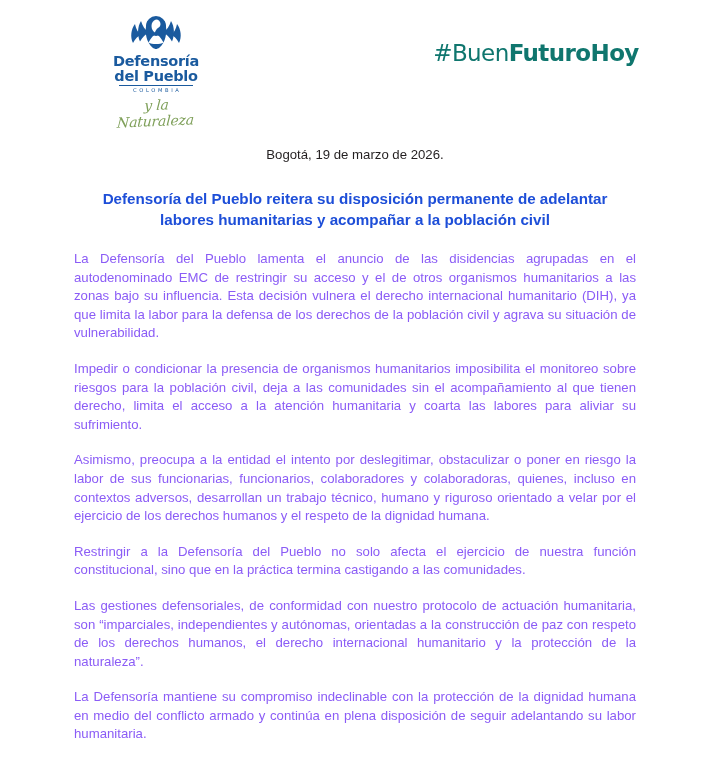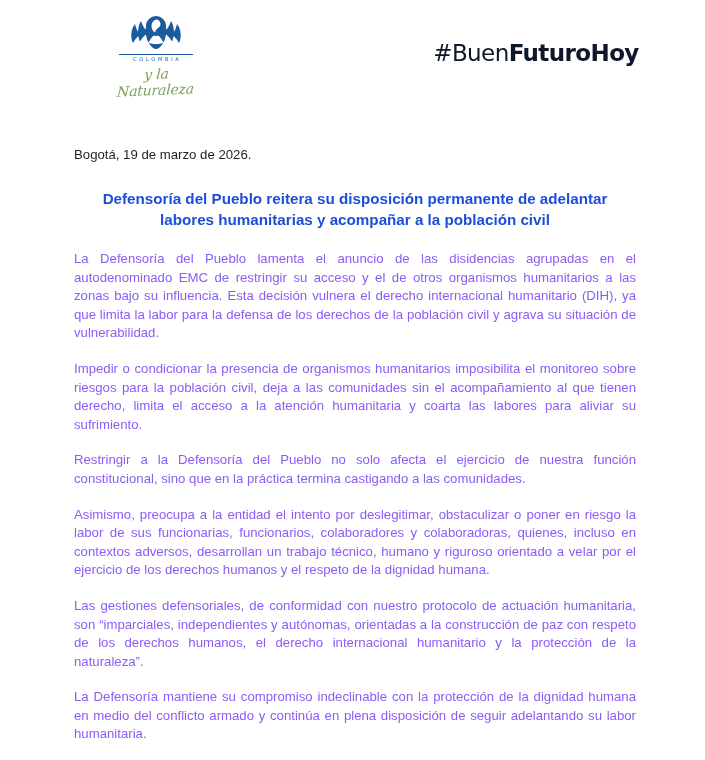--- a/index.html
+++ b/index.html
@@ -84,40 +84,41 @@
 
   .hashtag {
     position: absolute;
     left: 420px;
     top: 40px;
     width: 232px;
     text-align: center;
     font-family: "DejaVu Sans", sans-serif;
     font-size: 23px;
     line-height: 26px;
-    color: #0f172a;
+    color: #0f766e;
     letter-spacing: -0.6px;
     white-space: nowrap;
   }
   .hashtag .light { font-weight: normal; }
   .hashtag .heavy { font-weight: bold; }
 
   
   .content {
     position: absolute;
     left: 74px;
     top: 146px;
     width: 562px;
   }
 
   .dateline {
     font-size: 13.2px;
     line-height: 18px;
     color: #231f20;
     margin: 0 0 24px 0;
+    text-align: center;
   }
 
   .doc-title {
     margin: 0 0 20px 0;
     font-size: 15.2px;
     line-height: 21px;
     font-weight: bold;
     text-align: center;
     color: #1d4ed8;
     padding: 0 10px;
@@ -147,39 +148,41 @@
           <path d="M14 20 C6 30 4 46 10 58 C14 50 20 44 26 41 C20 38 16 30 14 20 Z"></path>
           <path d="M26 14 C19 25 18 42 24 55 C29 46 35 40 42 37 C34 32 29 24 26 14 Z"></path>
           <path d="M39 13 C34 26 34 44 41 57 C46 47 52 41 58 39 C48 33 42 24 39 13 Z"></path>
           <path d="M98 20 C106 30 108 46 102 58 C98 50 92 44 86 41 C92 38 96 30 98 20 Z"></path>
           <path d="M86 14 C93 25 94 42 88 55 C83 46 77 40 70 37 C78 32 83 24 86 14 Z"></path>
           <path d="M73 13 C78 26 78 44 71 57 C66 47 60 41 54 39 C64 33 70 24 73 13 Z"></path>
           <path d="M41 57 C46 66 52 70 56 70 C60 70 66 66 71 57 C64 61 48 61 41 57 Z"></path>
         </g>
         <path d="M56 11 C50 13 47 18 47 24 C47 30 50 35 54 37 C55 33 57 30 60 28 C63 26 65 24 65 20 C65 15 61 11 56 11 Z" fill="#ffffff"></path>
       </svg>
+      <div class="brand-name">Defensoría
+del Pueblo</div>
       <div class="brand-rule"></div>
       <div class="brand-country">COLOMBIA</div>
       <div class="brand-nature">y la Naturaleza</div>
     </div>
 
     <div class="hashtag"><span class="light">#Buen</span><span class="heavy">FuturoHoy</span></div>
 
   </div>
 
   <div class="content">
 
     <p class="dateline">Bogotá, 19 de marzo de 2026.</p>
 
     <h1 class="doc-title">Defensoría del Pueblo reitera su disposición permanente de adelantar labores humanitarias y acompañar a la población civil</h1>
 
     <div class="body-copy">
       <p>La Defensoría del Pueblo lamenta el anuncio de las disidencias agrupadas en el autodenominado EMC de restringir su acceso y el de otros organismos humanitarios a las zonas bajo su influencia. Esta decisión vulnera el derecho internacional humanitario (DIH), ya que limita la labor para la defensa de los derechos de la población civil y agrava su situación de vulnerabilidad.</p>
       <p>Impedir o condicionar la presencia de organismos humanitarios imposibilita el monitoreo sobre riesgos para la población civil, deja a las comunidades sin el acompañamiento al que tienen derecho, limita el acceso a la atención humanitaria y coarta las labores para aliviar su sufrimiento.</p>
+      <p>Asimismo, preocupa a la entidad el intento por deslegitimar, obstaculizar o poner en riesgo la labor de sus funcionarias, funcionarios, colaboradores y colaboradoras, quienes, incluso en contextos adversos, desarrollan un trabajo técnico, humano y riguroso orientado a velar por el ejercicio de los derechos humanos y el respeto de la dignidad humana.</p>
       <p>Restringir a la Defensoría del Pueblo no solo afecta el ejercicio de nuestra función constitucional, sino que en la práctica termina castigando a las comunidades.</p>
-      <p>Asimismo, preocupa a la entidad el intento por deslegitimar, obstaculizar o poner en riesgo la labor de sus funcionarias, funcionarios, colaboradores y colaboradoras, quienes, incluso en contextos adversos, desarrollan un trabajo técnico, humano y riguroso orientado a velar por el ejercicio de los derechos humanos y el respeto de la dignidad humana.</p>
       <p>Las gestiones defensoriales, de conformidad con nuestro protocolo de actuación humanitaria, son “imparciales, independientes y autónomas, orientadas a la construcción de paz con respeto de los derechos humanos, el derecho internacional humanitario y la protección de la naturaleza”.</p>
       <p>La Defensoría mantiene su compromiso indeclinable con la protección de la dignidad humana en medio del conflicto armado y continúa en plena disposición de seguir adelantando su labor humanitaria.</p>
     </div>
 
   </div>
 
 </div>
 
 </body></html>

